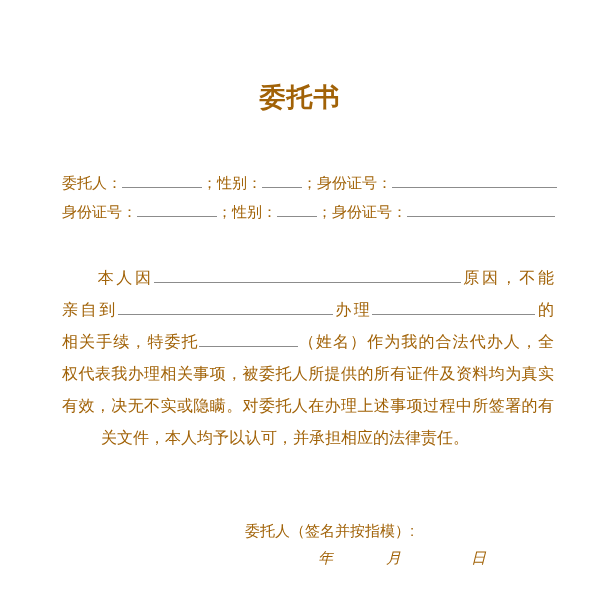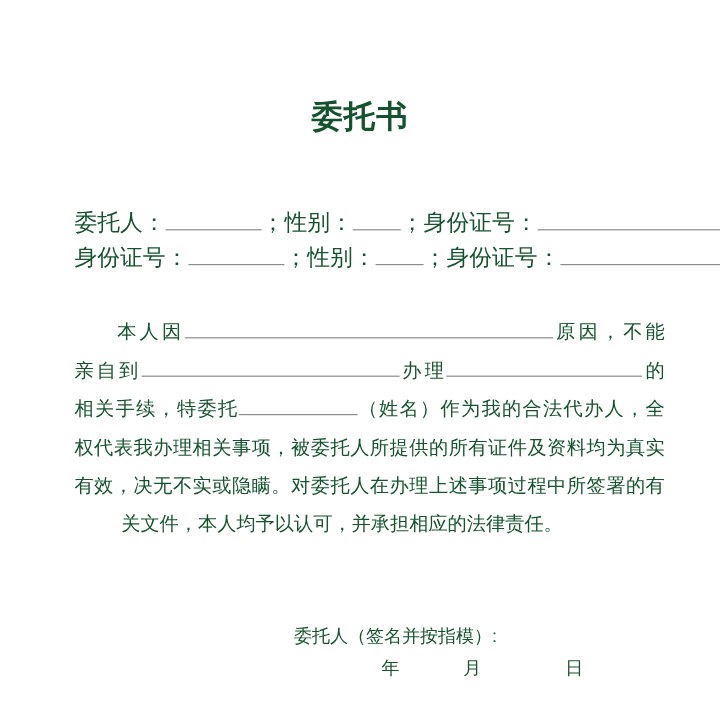--- a/index.html
+++ b/index.html
@@ -6,38 +6,38 @@
   html, body { width: 600px; height: 600px; }
   body {
     font-family: "Liberation Sans", sans-serif;
     background: #ffffff;
   }
   .page {
     position: relative;
     width: 600px;
     height: 600px;
     background: #ffffff;
-    color: #14532d;
+    color: #a16207;
     overflow: hidden;
   }
   .doc-title {
     position: absolute;
     top: 80px;
     left: 0;
     right: 0;
     text-align: center;
     font-size: 26px;
     font-weight: bold;
     letter-spacing: 1px;
   }
   .info-line {
     position: absolute;
     left: 62px;
     right: 45px;
-    font-size: 19px;
+    font-size: 15px;
     line-height: 20px;
     white-space: nowrap;
   }
   .info-line-1 { top: 172px; }
   .info-line-2 { top: 201px; }
   .body-block {
     position: absolute;
     top: 262px;
     left: 62px;
     width: 492px;
@@ -77,20 +77,21 @@
     font-size: 15px;
     line-height: 20px;
   }
   .date-line {
     position: absolute;
     top: 548px;
     left: 318px;
     font-size: 15px;
     line-height: 20px;
     white-space: nowrap;
+    font-style: italic;
   }
   .date-year  { display: inline-block; margin-right: 53px; }
   .date-month { display: inline-block; margin-right: 70px; }
   .date-day   { display: inline-block; }
 </style>
 </head>
 <body>
 
 <div class="page">
 

